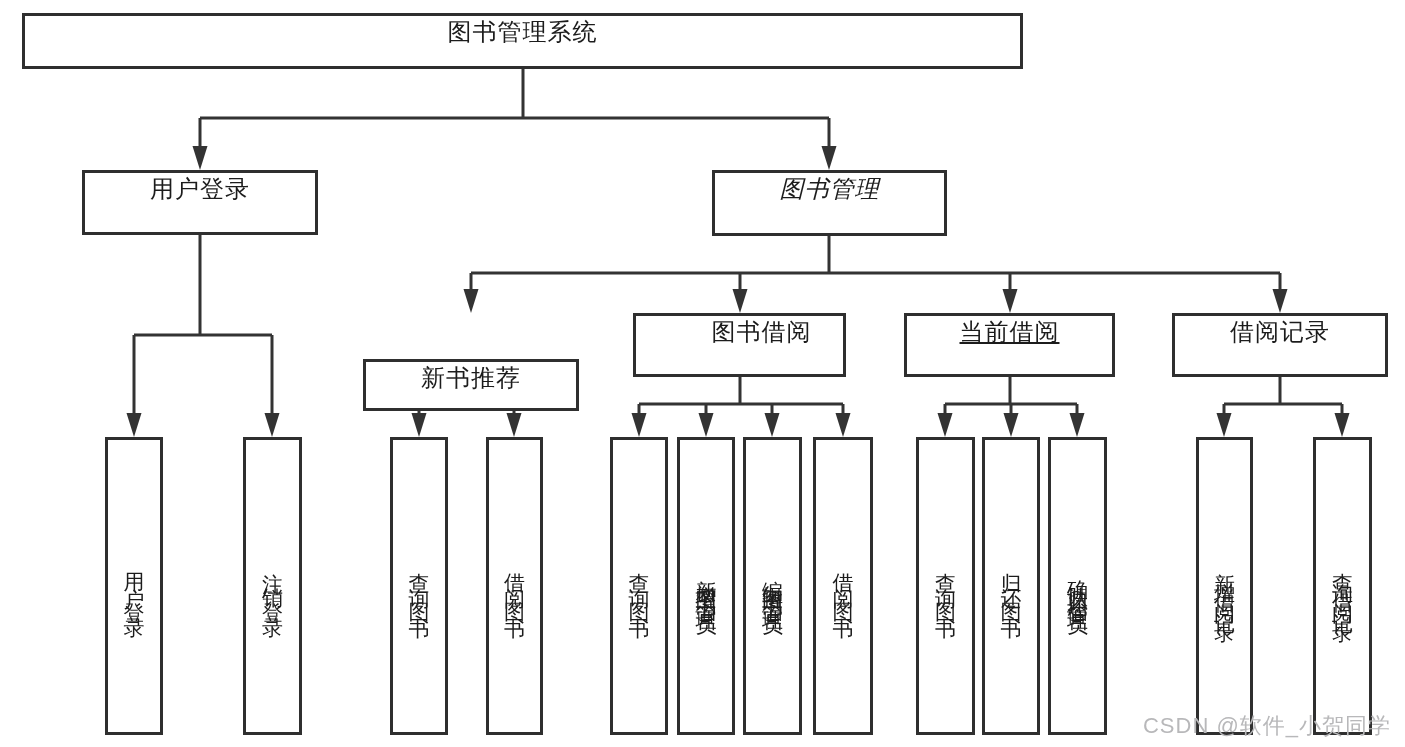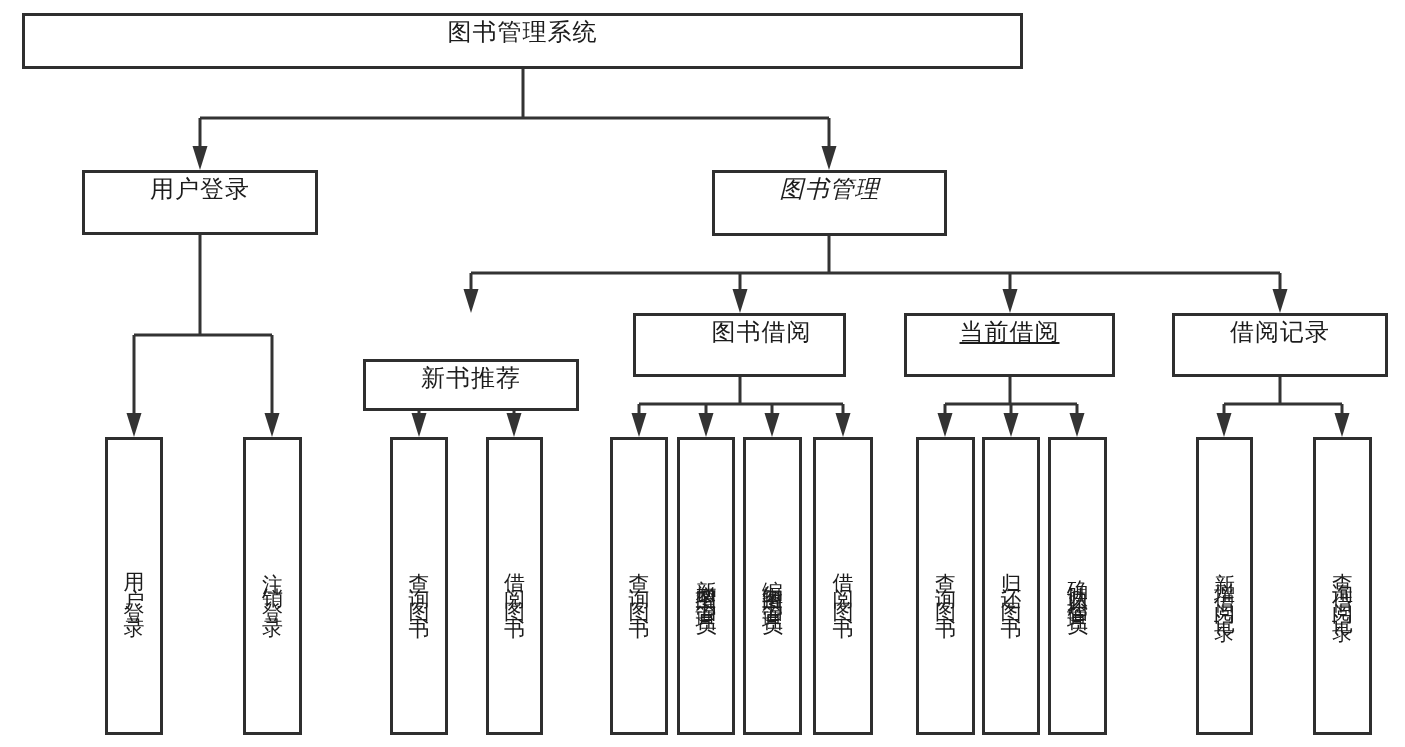--- a/index.html
+++ b/index.html
@@ -210,13 +210,14 @@
     <span>确认归还（管理员）</span>
   </div>
 
   <div class="vbox sp-m" style="left:1196px; top:437px; width:57px; height:298px;">
     <span>新增借阅记录</span>
   </div>
   <div class="vbox sp-m" style="left:1313px; top:437px; width:59px; height:298px;">
     <span>查询借阅记录</span>
   </div>
 
+  <div class="watermark">CSDN @软件_小贺同学</div>
 </div>
 
 </body></html>

